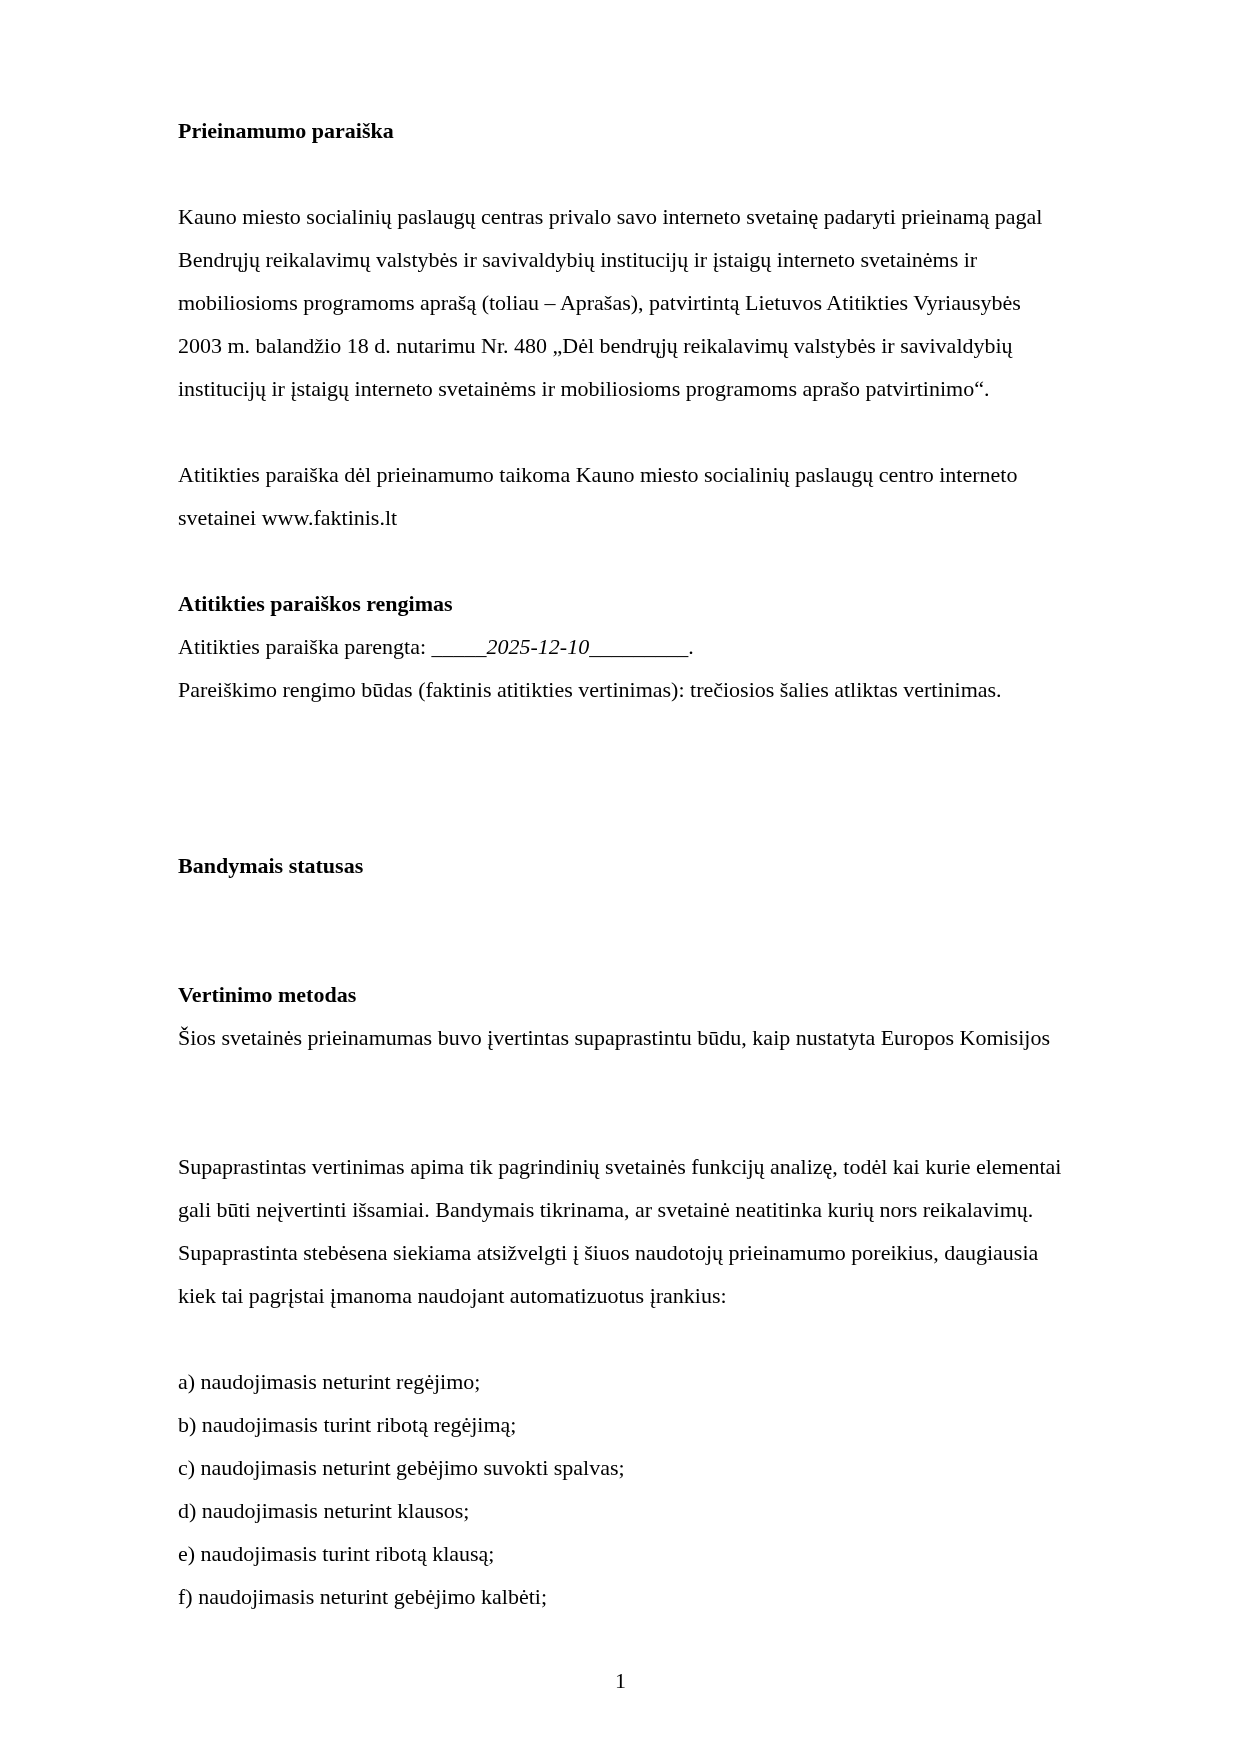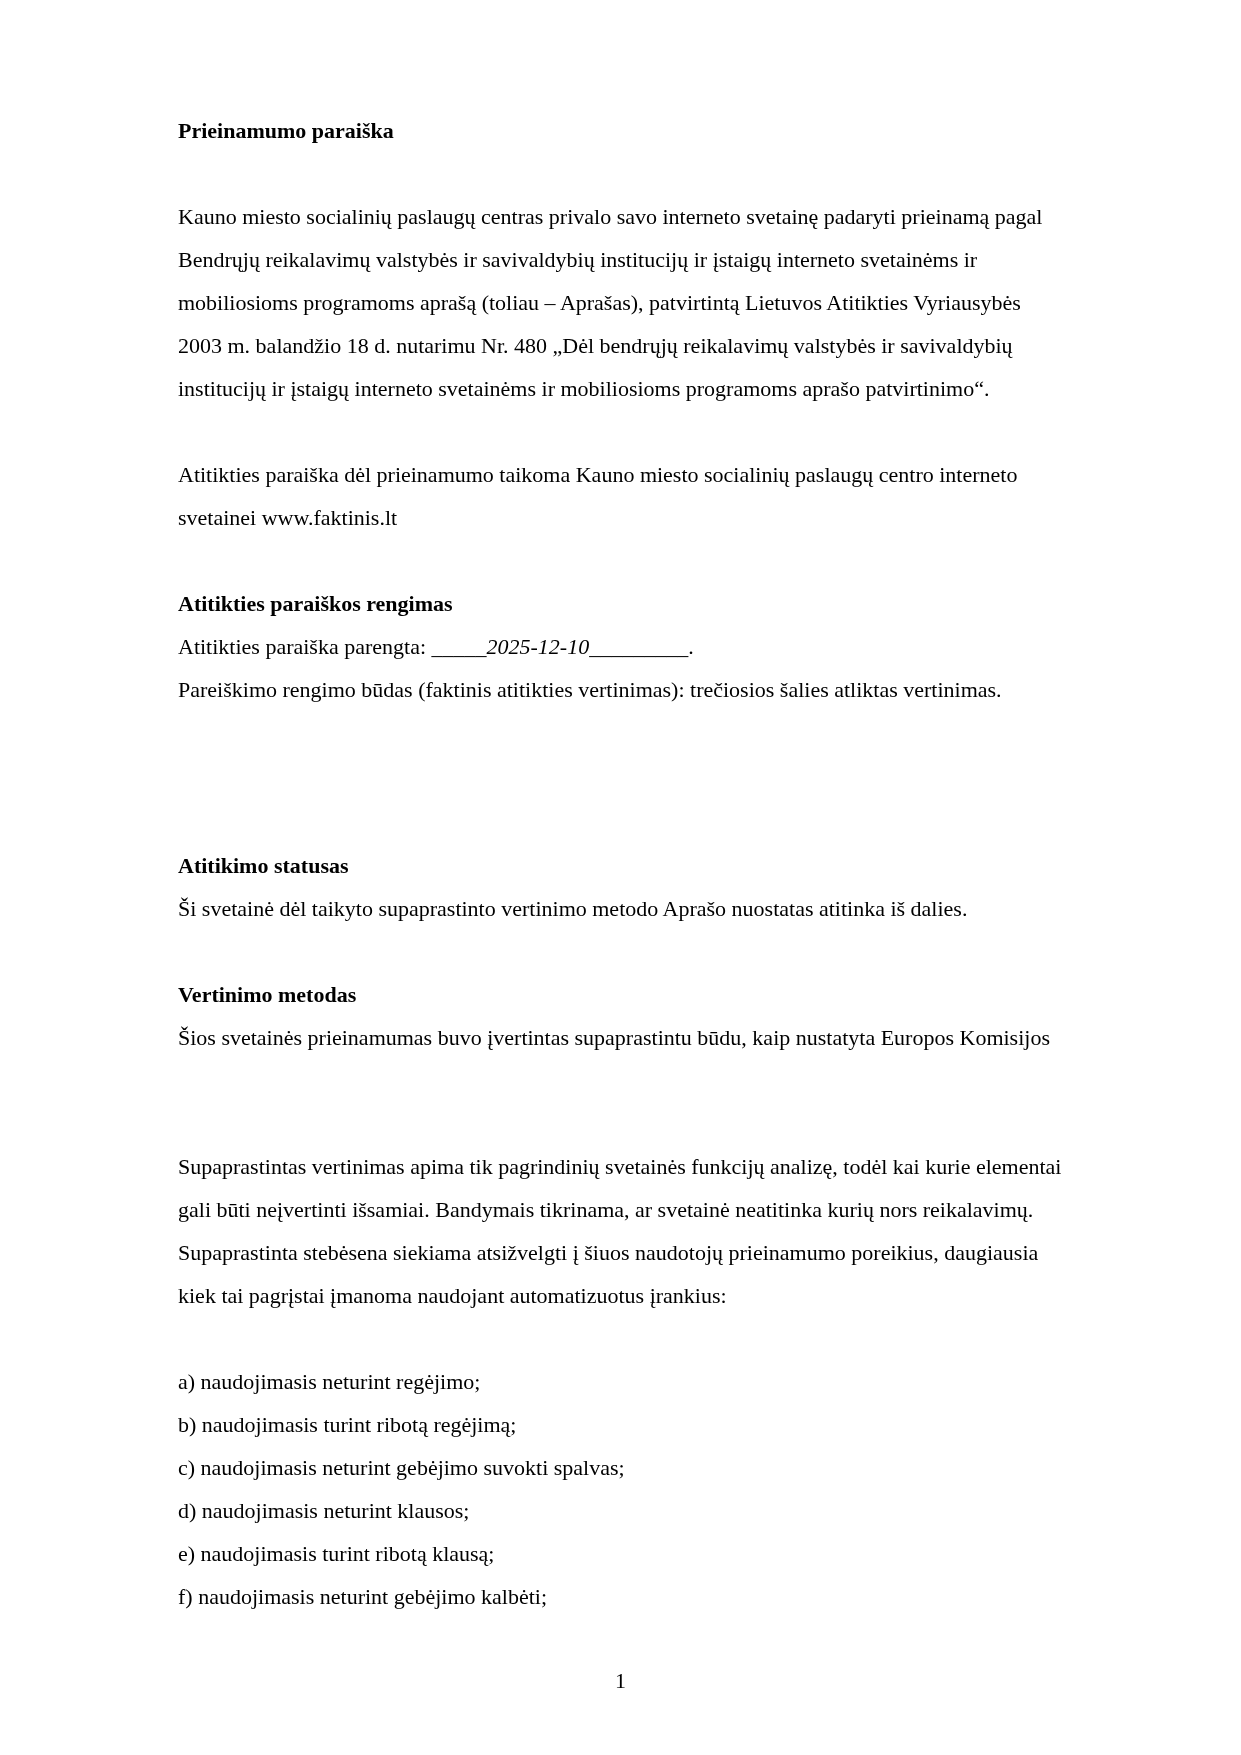--- a/index.html
+++ b/index.html
@@ -26,22 +26,21 @@
 
   <div class="line" style="top:462px">Atitikties paraiška dėl prieinamumo taikoma Kauno miesto socialinių paslaugų centro interneto</div>
   <div class="line" style="top:505px">svetainei www.faktinis.lt</div>
 
   <div class="line bold" style="top:591px">Atitikties paraiškos rengimas</div>
   <div class="line" style="top:634px">
     <span>Atitikties paraiška parengta: </span><span>_____</span><span class="date">2025-12-10</span><span>_________.</span>
   </div>
   <div class="line" style="top:677px">Pareiškimo rengimo būdas (faktinis atitikties vertinimas): trečiosios šalies atliktas vertinimas.</div>
 
-  <div class="line bold" style="top:853px">Atitikimo statusas</div>
-  <div class="line" style="top:896px">Ši svetainė dėl taikyto supaprastinto vertinimo metodo Aprašo nuostatas atitinka iš dalies.</div>
+  <div class="line bold" style="top:853px">Bandymais statusas</div>
 
   <div class="line bold" style="top:982px">Vertinimo metodas</div>
   <div class="line" style="top:1025px">Šios svetainės prieinamumas buvo įvertintas supaprastintu būdu, kaip nustatyta Europos Komisijos</div>
 
   <div class="line" style="top:1154px">Supaprastintas vertinimas apima tik pagrindinių svetainės funkcijų analizę, todėl kai kurie elementai</div>
   <div class="line" style="top:1197px">gali būti neįvertinti išsamiai. Bandymais tikrinama, ar svetainė neatitinka kurių nors reikalavimų.</div>
   <div class="line" style="top:1240px">Supaprastinta stebėsena siekiama atsižvelgti į šiuos naudotojų prieinamumo poreikius, daugiausia</div>
   <div class="line" style="top:1283px">kiek tai pagrįstai įmanoma naudojant automatizuotus įrankius:</div>
 
   <div class="line" style="top:1369px">a) naudojimasis neturint regėjimo;</div>

